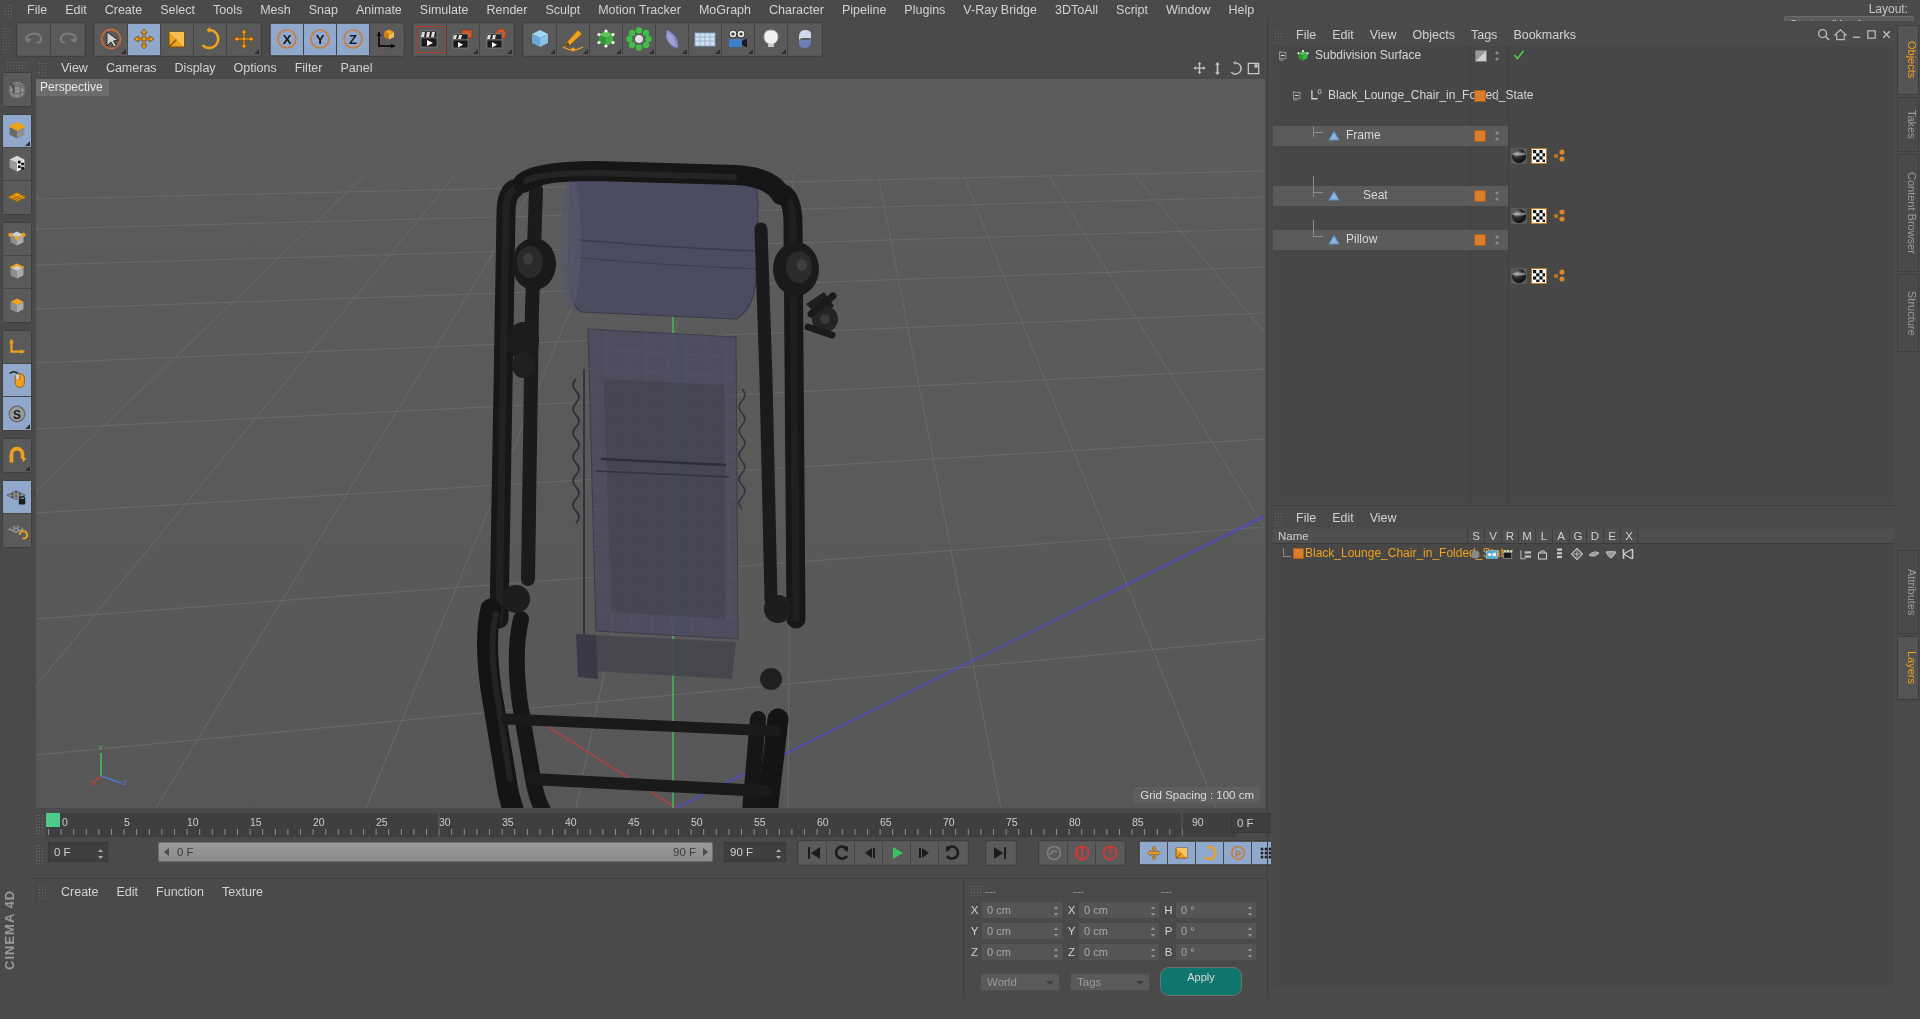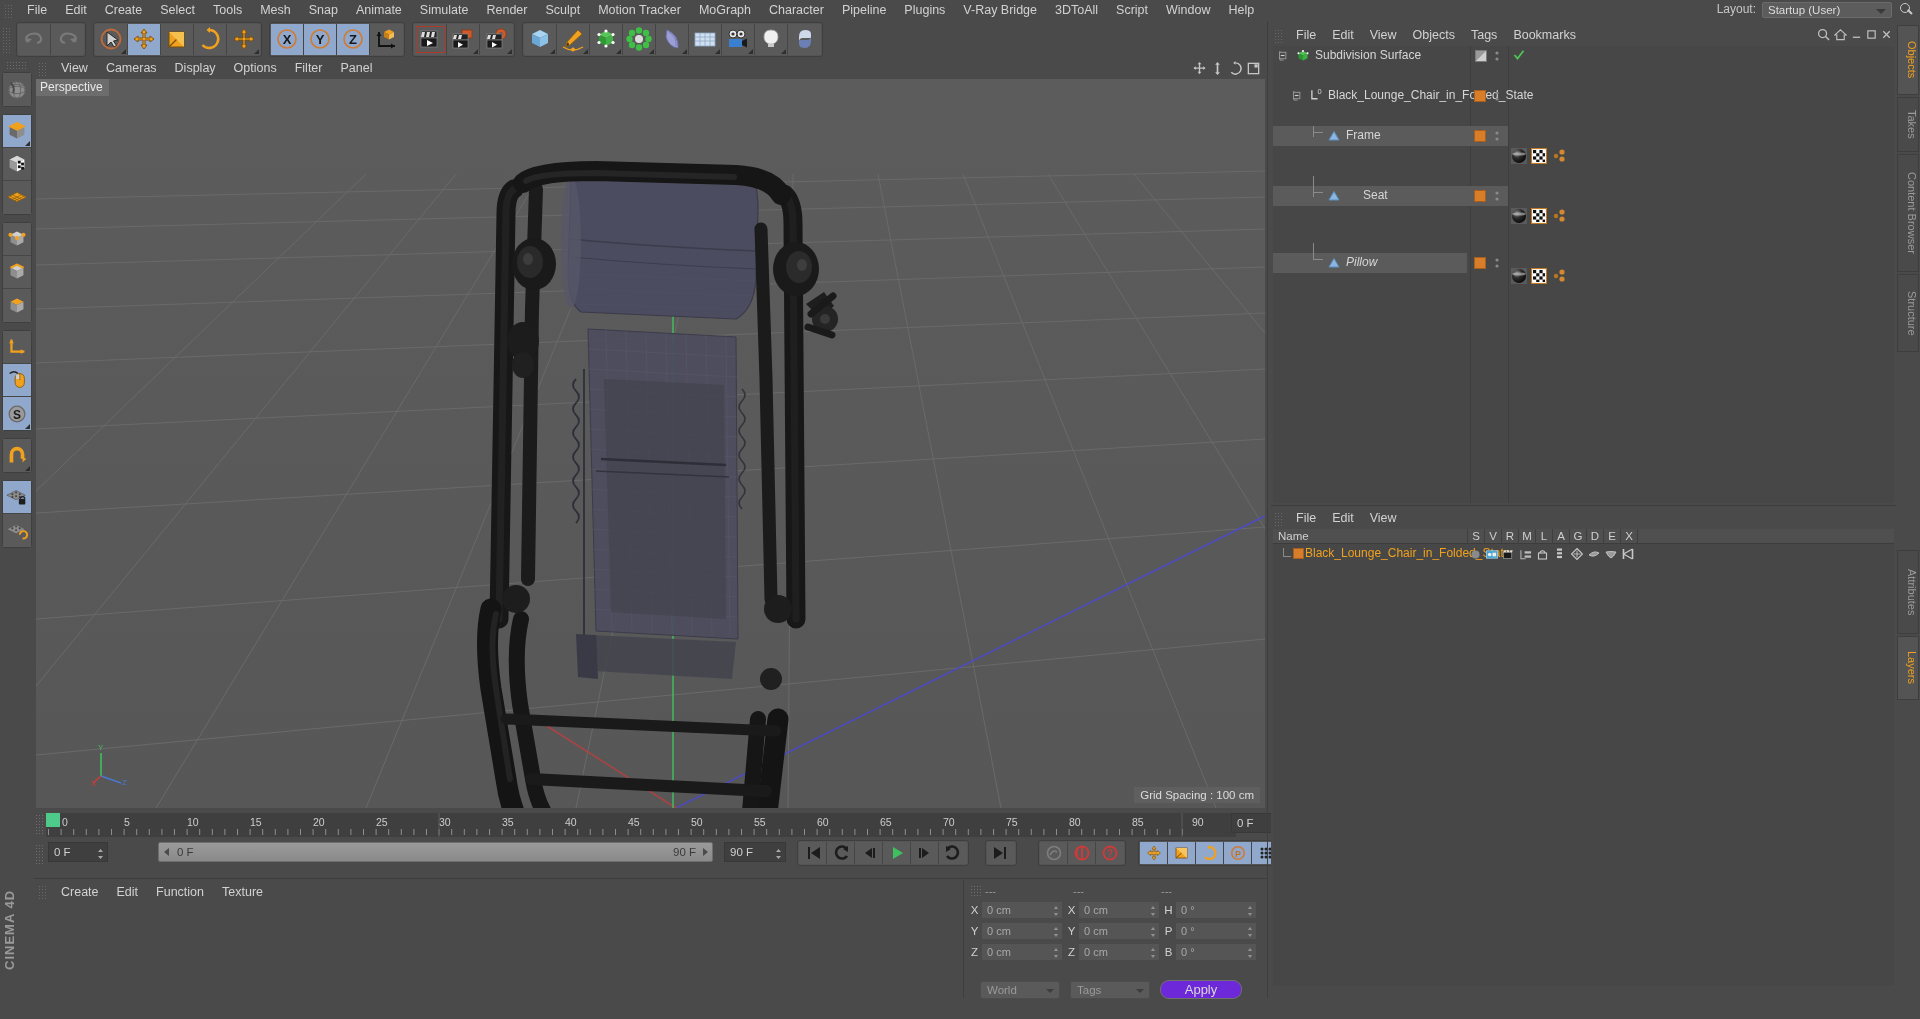--- a/index.html
+++ b/index.html
@@ -16,21 +16,21 @@
   
   .menubar {
     position:absolute; left:0; top:0; width:1920px; height:21px;
     background:#4a4a4a; display:flex; align-items:center; padding-left:4px;
   }
   .grip { width:10px; height:14px; margin-right:4px; flex:none;
     background-image:
       radial-gradient(circle, #6e6e6e 0.9px, transparent 1px);
     background-size:3px 3px; opacity:.85; }
   .menubar .mi { padding:0 9px; line-height:21px; font-size:12.5px; color:#d2d2d2; white-space:nowrap; cursor:default; }
-  .layout-box { position:absolute; right:6px; top:2px; display:flex; align-items:flex-start; height:17px; }
+  .layout-box { position:absolute; right:6px; top:2px; display:flex; align-items:flex-end; height:17px;flex-direction:column; }
   .layout-label { font-size:12px; color:#c6c6c6; margin-right:6px; }
   .layout-sel {
     width:130px; height:16px; background:#5c5c5c; border:1px solid #6b6b6b;
     border-radius:2px; position:relative; font-size:11.5px; color:#dcdcdc;
     padding-left:5px; line-height:15px;
   }
   .layout-sel .caret { position:absolute; right:5px; top:6px; width:0;height:0;
     border-left:5px solid transparent;border-right:5px solid transparent;border-top:5px solid #3a3a3a; }
   .mag { width:16px;height:16px;margin-left:6px;position:relative; }
   .mag::before{content:'';position:absolute;left:2px;top:1px;width:8px;height:8px;border:1.6px solid #c9c9c9;border-radius:50%;}
@@ -137,26 +137,26 @@
   .coord-wrap { position:absolute; left:966px; top:882px; width:301px; height:114px; background:#4a4a4a;}
   .coord-head { height:17px; display:flex; align-items:center; font-size:11px; color:#9a9a9a; }
   .coord-head .g { width:11px;height:11px;margin:0 4px;
     background-image: radial-gradient(circle, #6e6e6e 0.9px, transparent 1px); background-size:3px 3px;}
   .coord-head span { display:inline-block; text-align:left; }
   .crow { display:flex; align-items:center; height:20px; margin-top:1px; padding-left:2px;}
   .clab { width:13px; text-align:center; font-size:11.5px; color:#d0d0d0; }
   .cfield { width:82px; height:18px; background:#555; border:1px solid #4a4a4a;
      color:#a8a8a8; font-size:11px; padding-left:5px; line-height:17px; position:relative; margin-right:2px;}
   .cfield .sp { position:absolute; right:3px; top:3px; width:6px; height:12px; }
-  .crow2 { display:flex; align-items:center; height:21px; margin-top:17px; padding-left:14px; }
+  .crow2 { display:flex; align-items:center; height:21px; margin-top:9px; padding-left:14px; }
   .dd { width:80px;height:18px;background:#5a5a5a;border:1px solid #4d4d4d;border-radius:2px;
        color:#9a9a9a;font-size:11.5px;padding-left:6px;line-height:17px;position:relative;margin-right:10px;}
   .dd .caret{position:absolute;right:5px;top:7px;width:0;height:0;border-left:4px solid transparent;border-right:4px solid transparent;border-top:4px solid #3d3d3d;}
-  .applybtn { width:82px;height:19px;background:#6d28d9;border:1px solid #707070;border-radius:9px;
-     color:#d8d8d8;font-size:13px;text-align:center;line-height:18px; }
+  .applybtn { width:82px;height:29px;background:#0f766e;border:1px solid #707070;border-radius:9px;
+     color:#d8d8d8;font-size:11px;text-align:center;line-height:18px; }
 
   
   .om-wrap { position:absolute; left:1271px; top:25px; width:625px; height:480px; background:#4a4a4a;}
   .om-menu { height:21px; display:flex; align-items:center; padding-left:3px;}
   .om-menu .mi { padding:0 8px; line-height:21px; font-size:12.5px; color:#d2d2d2;}
   .om-icons { position:absolute; right:4px; top:3px; display:flex; gap:4px; align-items:center;}
   .om-body { position:absolute; left:2px; top:21px; width:621px; height:457px; background:#474747;}
   .om-col { position:absolute; top:0; width:1px; height:457px; background:#3e3e3e; }
   .orow { position:relative; height:20px; display:flex; align-items:center; font-size:12px; color:#d6d6d6;}
   .orow.sel { background:#5b5b5b; }
@@ -1267,21 +1267,21 @@
         </span>
         <span style="position:absolute;left:40px;top:2px;">
           <svg width="16" height="16" viewBox="0 0 16 16">
               <circle cx="11" cy="4" r="2.6" fill="#d4882f"></circle>
               <circle cx="11" cy="11" r="2.6" fill="#d4882f"></circle>
               <circle cx="5" cy="8" r="2.2" fill="#b8761f"></circle>
             </svg>
         </span>
       </div>
 
-      <div class="orow sel" style="top:87px; width:194px;font-style:italic;">
+      <div class="orow sel" style="top:64px; width:235px;">
         <span style="position:absolute;left:40px;top:6px;width:10px;height:1px;background:#8a8a8a;"></span>
         <span style="position:absolute;left:40px;top:-10px;width:1px;height:17px;background:#8a8a8a;"></span>
         <span style="position:absolute;left:54px;top:3px;">
           <svg width="14" height="14" viewBox="0 0 14 14">
               <path d="M7 2.5 L12 11 L2 11 z" fill="#8ab6e0" stroke="#5d8fc0" stroke-width="1"></path>
             </svg>
         </span>
         <span style="position:absolute;left:73px;top:2px;font-size:12px;">Pillow</span>
         <span class="otag" style="left:201px;top:4px;"></span>
         <span style="position:absolute;left:222px;top:4px;">

